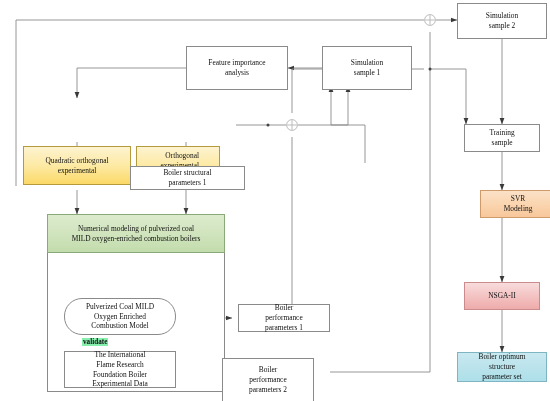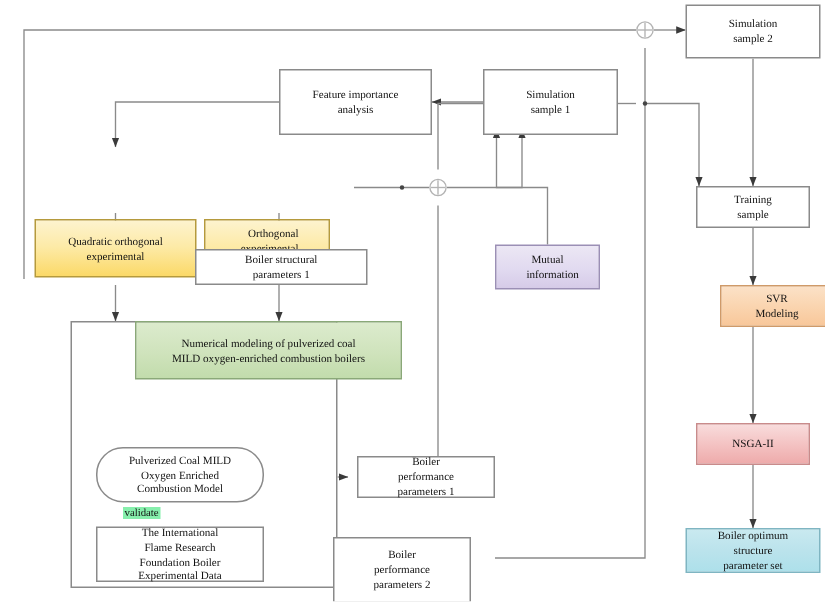--- a/index.html
+++ b/index.html
@@ -50,20 +50,21 @@
     z-index: 1;
   }
   .wire-label {
     position: absolute;
     font-size: 7.2px;
     color: #111111;
     z-index: 4;
     background: #86efac;
     padding: 0 1px;
     white-space: nowrap;
+    font-weight: bold;
   }
 </style>
 </head>
 <body>
 
 <div id="canvas">
 
   <svg id="wires" viewBox="0 0 550 401" xmlns="http://www.w3.org/2000/svg">
     <defs>
       <marker id="arw" markerWidth="7" markerHeight="7" refX="6.2" refY="3" orient="auto" markerUnits="userSpaceOnUse">
@@ -157,29 +158,26 @@
 
   <div class="node plain" style="left:464px; top:124px; width:76px; height:28px;">
     <span>Training sample</span>
   </div>
 
 
   <div class="node plain" style="left:130px; top:166px; width:115px; height:24px;">
     <span>Boiler structural parameters 1</span>
   </div>
 
-  <div class="node purple" style="left:330px; top:163px; width:70px; height:30px;">
-    <span>Mutual information</span>
-  </div>
 
   <div class="node orange" style="left:464px; top:190px; width:76px; height:28px;">
     <span>SVR Modeling</span>
   </div>
 
-  <div class="node green" style="left:47px; top:214px; width:178px; height:39px;margin-left:43px;">
+  <div class="node green" style="left:47px; top:214px; width:178px; height:39px;">
     <span>Numerical modeling of pulverized coal MILD oxygen-enriched combustion boilers</span>
   </div>
 
   <div class="node plain" style="left:64px; top:298px; width:112px; height:37px;border-radius:18px;">
     <span>Pulverized Coal MILD Oxygen Enriched Combustion Model</span>
   </div>
 
   <div class="node plain" style="left:64px; top:351px; width:112px; height:37px;">
     <span>The International Flame Research Foundation Boiler Experimental Data</span>
   </div>

